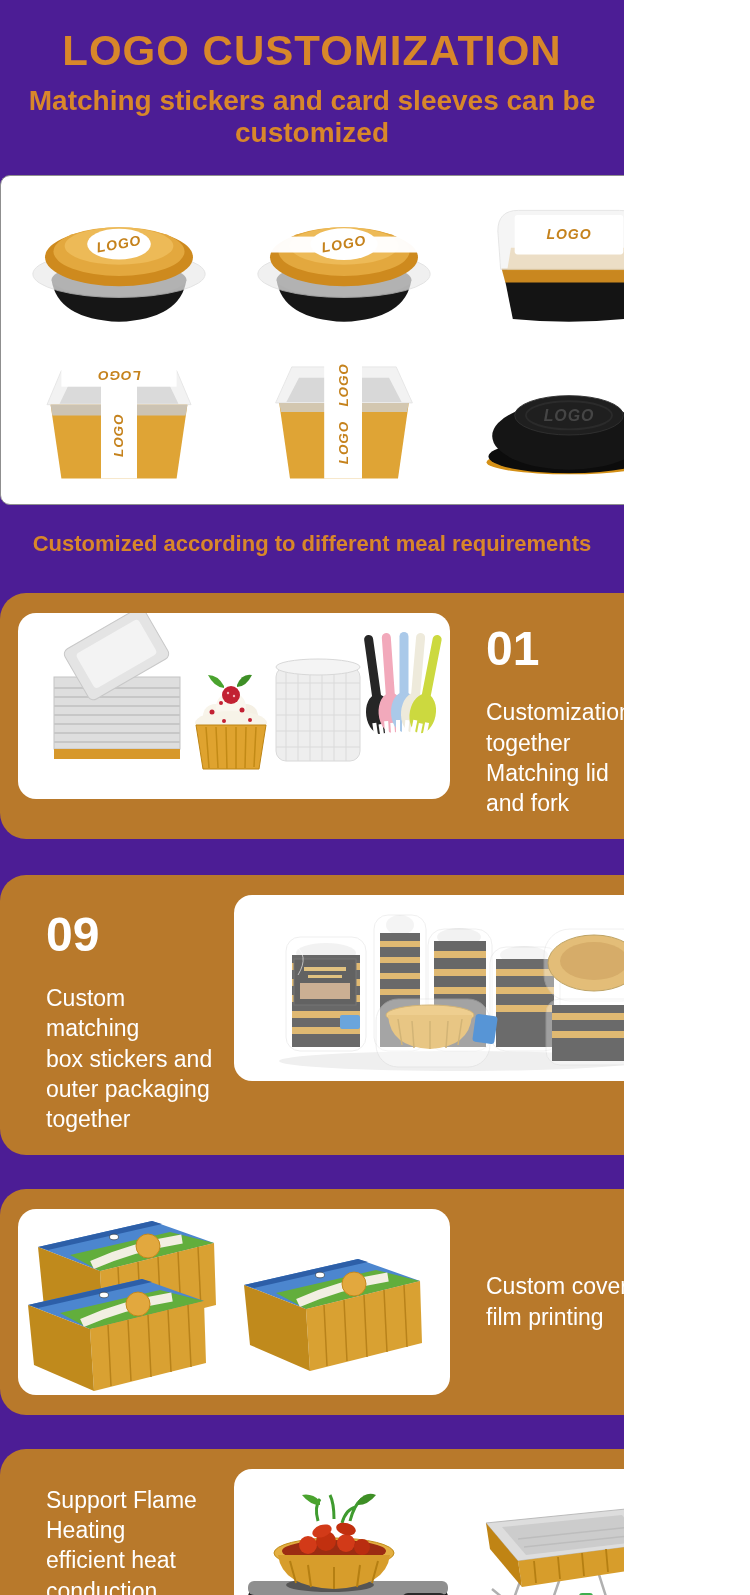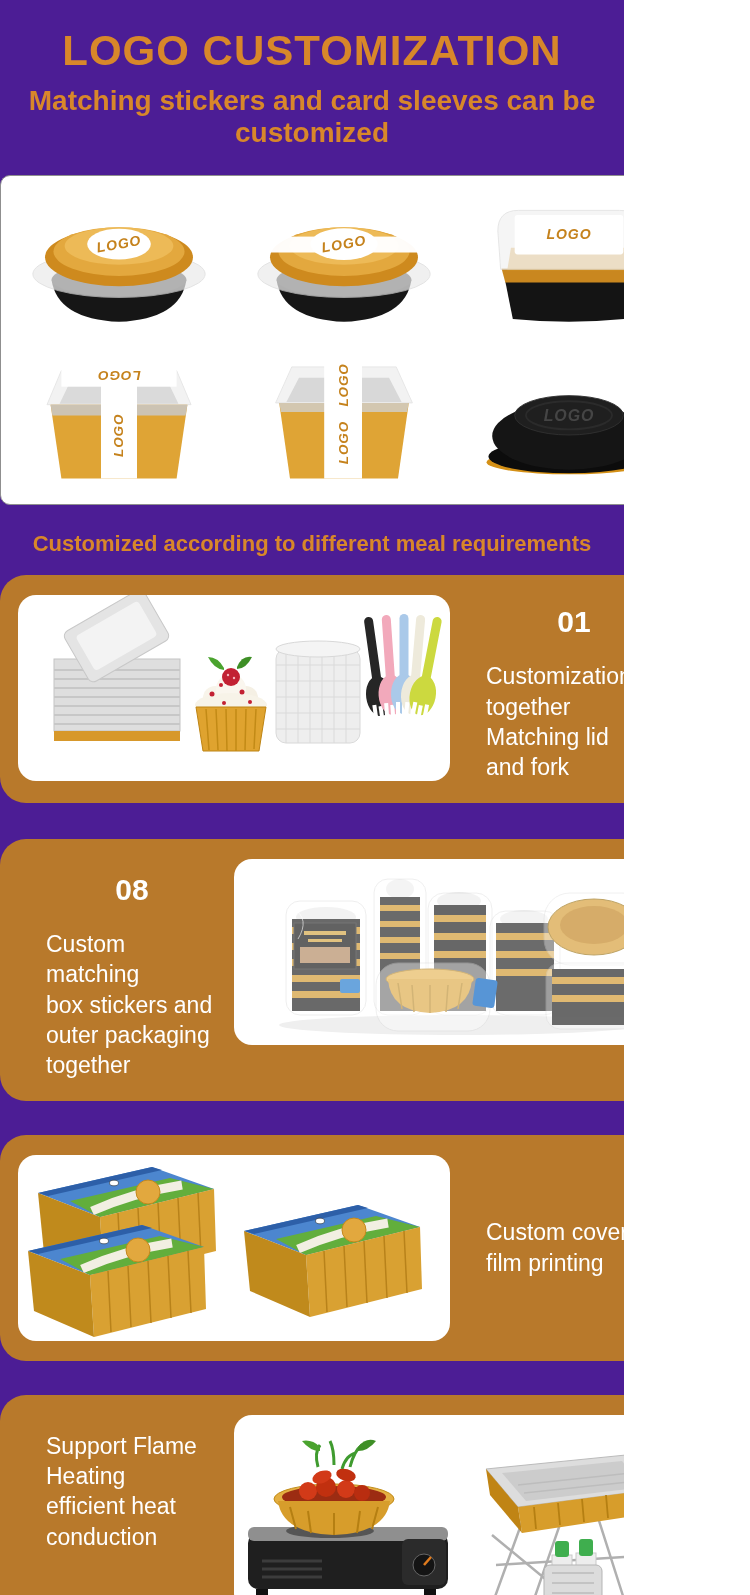--- a/index.html
+++ b/index.html
@@ -13,37 +13,37 @@
   .subtitle{
     text-align:center;color:#D8872A;font-size:28px;font-weight:700;margin:0 0 26px;
   }
   .product-box{
     width:688px;height:330px;margin:0 auto;box-sizing:border-box;
     border:1px solid #8f8f8f;border-radius:10px;background:#fff;
     display:grid;grid-template-columns:1fr 1fr 1fr;grid-template-rows:1fr 1fr;
     place-items:center;padding:4px 6px;
   }
   .meal-heading{
-    text-align:center;color:#D8872A;font-size:22px;font-weight:700;margin:26px 0 18px;
+    text-align:center;color:#D8872A;font-size:22px;font-weight:700;margin:26px 0 36px;
   }
 
   .feature{
     width:684px;margin:0 auto 36px;background:#B8792B;border-radius:26px;
     box-sizing:border-box;display:flex;gap:16px;padding:20px 18px;
   }
   .feature.rev{flex-direction:row-reverse;}
   .feature .imgcard{
     background:#fff;border-radius:18px;width:432px;height:186px;flex:0 0 auto;
     overflow:hidden;display:flex;align-items:center;justify-content:center;
   }
   .feature.f4 .imgcard{height:196px;}
   .feature .txt{flex:1;color:#fff;padding:12px 4px 0 20px;}
   .feature.rev .txt{padding:16px 0 0 28px;}
   .feature.center .txt{display:flex;flex-direction:column;justify-content:center;padding-top:0;}
-  .feature .num{font-size:30px;font-weight:800;line-height:1;margin-bottom:24px;text-align:center;}
+  .feature .num{font-size:48px;font-weight:800;line-height:1;margin-bottom:24px;}
   .feature .desc{font-size:23px;line-height:1.32;white-space:pre-line;}
   .feature.f2{margin-bottom:34px;}
   .feature.f3{margin-bottom:34px;}
   .feature.f4{margin-bottom:4px;}
 
   .logo-sticker-text{
     font-family:"Liberation Sans",sans-serif;font-size:15px;font-weight:700;
     font-style:italic;fill:#C5821C;text-anchor:middle;letter-spacing:1px;
   }
   .logo-emboss-text{
@@ -268,21 +268,21 @@
           <ellipse cx="196" cy="118" rx="44" ry="10" fill="#E3AE45" stroke="#b5821b"></ellipse>
           <path d="M154 118 Q156 150 196 152 Q236 150 238 118 Z" fill="#D9A032"></path>
           <path d="M164 122 L168 148 M178 124 L180 151 M196 124 L196 152 M214 124 L212 151 M228 122 L224 148" stroke="#b5821b" stroke-width="1.5"></path>
           <rect x="142" y="102" width="114" height="68" rx="22" fill="#ffffff" opacity="0.4" stroke="#d6d6d6"></rect>
         </g>
         <rect x="240" y="118" width="22" height="28" rx="3" fill="#5795d6" transform="rotate(8 251 132)"></rect>
         <rect x="106" y="118" width="20" height="14" rx="2" fill="#6aa5dd"></rect>
       </svg>
     </div>
     <div class="txt">
-      <div class="num">08</div>
+      <div class="num">09</div>
       <div class="desc">Custom matching
 box stickers and
 outer packaging
 together</div>
     </div>
   </section>
 
   <section class="feature f3 center">
     <div class="imgcard">
       <svg viewBox="0 0 432 186" width="432" height="186">

